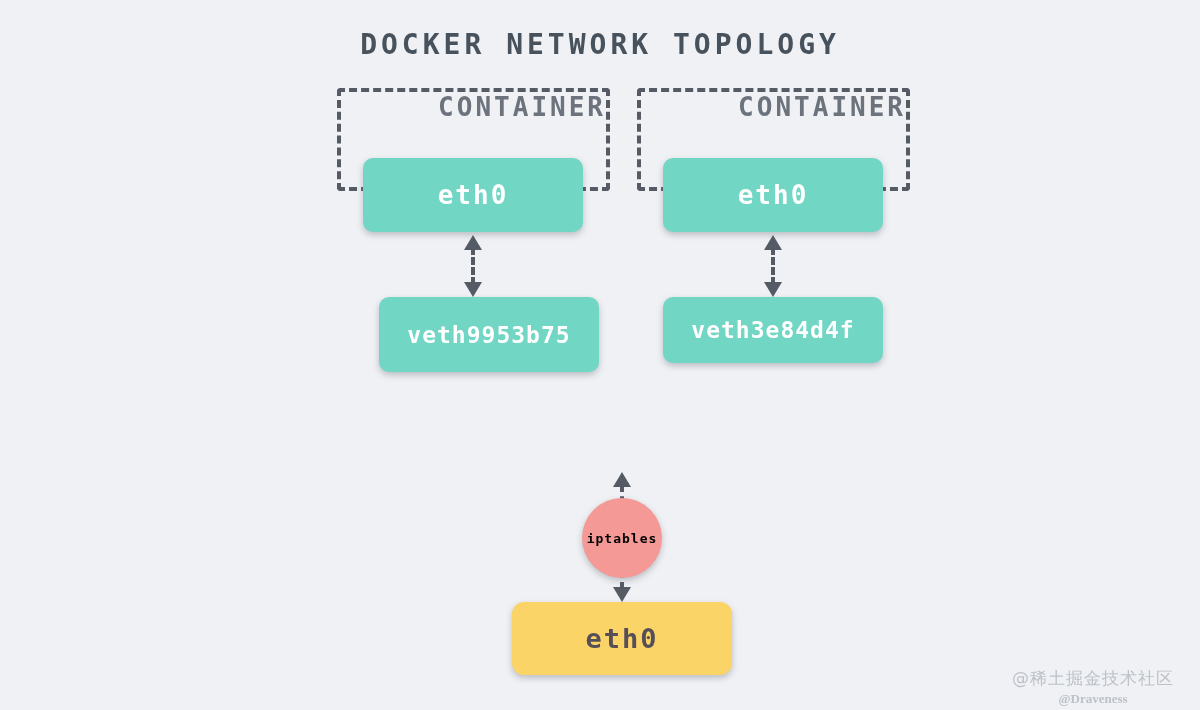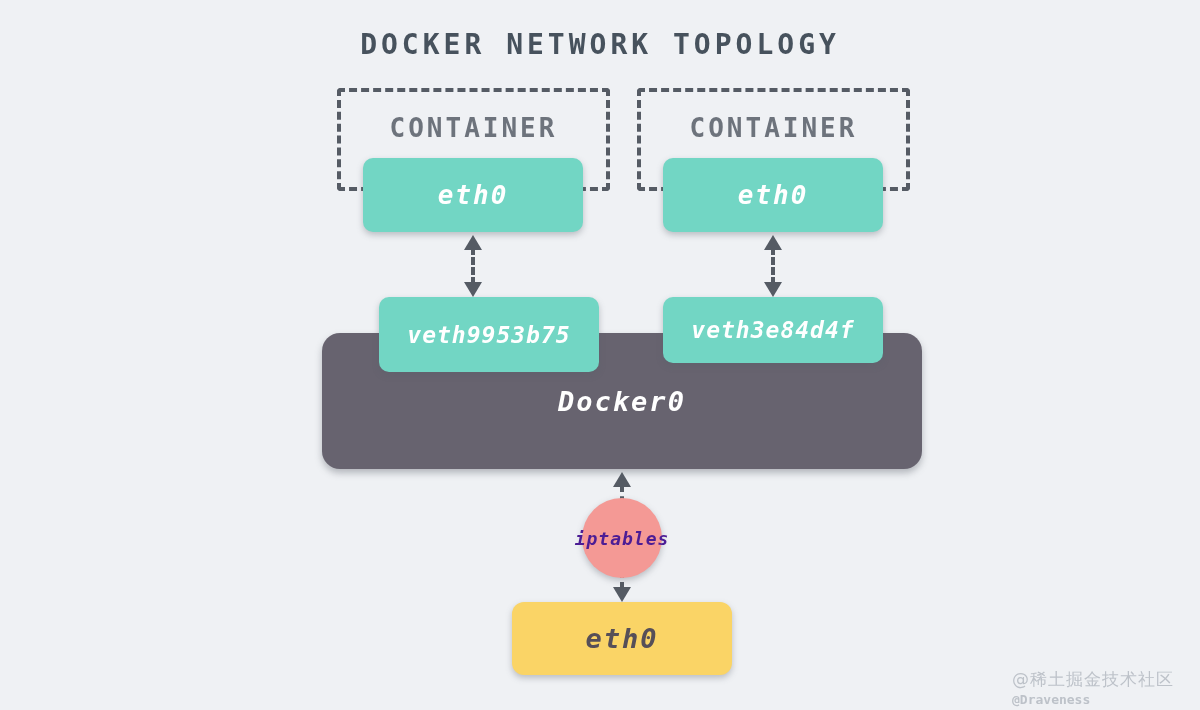--- a/index.html
+++ b/index.html
@@ -30,38 +30,36 @@
   }
   .container-box {
     position: absolute;
     width: 265px;
     height: 95px;
     border: 4px dashed #555b64;
     border-radius: 4px;
     box-sizing: content-box;
   }
   .container-box .container-label {
-    margin-top: 21px;
-    text-align: center;
+    text-align: right;
     font-size: 26px;
     font-weight: bold;
     letter-spacing: 3px;
     color: #6d737c;
   }
   .c1 { left: 337px; top: 88px; }
   .c2 { left: 637px; top: 88px; }
 
   .node {
     position: absolute;
     display: flex;
     align-items: center;
     justify-content: center;
     font-weight: bold;
     letter-spacing: 2px;
-    font-style: italic;
   }
   .teal {
     background: #72d6c4;
     color: #ffffff;
     border-radius: 10px;
     box-shadow: 0 3px 6px rgba(90,95,105,0.35);
   }
   .eth-c1 { left: 363px; top: 158px; width: 220px; height: 74px; font-size: 26px; }
   .eth-c2 { left: 663px; top: 158px; width: 220px; height: 74px; font-size: 26px; }
   .veth1  { left: 363px; top: 297px; width: 220px; height: 75px; font-size: 23px; letter-spacing: 1px; z-index: 3; margin-left: 16px; }
@@ -75,24 +73,24 @@
     border-radius: 18px;
     box-shadow: 0 4px 7px rgba(90,95,105,0.4);
     font-size: 27px;
     z-index: 2;
   }
 
   .nat-circle {
     left: 582px; top: 498px;
     width: 80px; height: 80px;
     background: #f49995;
-    color: #4c1d95;
+    color: #000000;
     border-radius: 50%;
     box-shadow: 0 3px 6px rgba(90,95,105,0.35);
-    font-size: 18px;
+    font-size: 13px;
     letter-spacing: 1px;
     z-index: 3;
   }
 
   .host-eth {
     left: 512px; top: 602px;
     width: 220px; height: 73px;
     background: #fad466;
     color: #564f58;
     border-radius: 12px;
@@ -133,32 +131,33 @@
     border-top: 15px solid #555b64;
   }
   .va1 { left: 462px; top: 235px; height: 62px; }
   .va2 { left: 762px; top: 235px; height: 62px; }
   .va-main { left: 611px; top: 472px; height: 130px; }
 
   .watermark {
     position: absolute;
     right: 26px;
     bottom: 3px;
-    text-align: left;
+    text-align: center;
     color: #bdc2c9;
   }
   .watermark .wm-community {
     font-size: 17px;
     letter-spacing: 1px;
     font-family: "DejaVu Sans", "Liberation Sans", sans-serif;
   }
   .watermark .wm-author {
     font-size: 13px;
     font-weight: bold;
     margin-top: 1px;
+    font-family: Liberation Serif, serif;
   }
 </style>
 </head>
 <body>
 
 <div class="stage">
 
   <h1 class="title">DOCKER NETWORK TOPOLOGY</h1>
 
   <div class="container-box c1">
@@ -176,21 +175,20 @@
     <div class="ah-up"></div>
     <div class="dash-line"></div>
     <div class="ah-down"></div>
   </div>
   <div class="varrow va2">
     <div class="ah-up"></div>
     <div class="dash-line"></div>
     <div class="ah-down"></div>
   </div>
 
-  <div class="node bridge">Docker0</div>
 
   <div class="node teal veth1">veth9953b75</div>
   <div class="node teal veth2">veth3e84d4f</div>
 
   <div class="varrow va-main">
     <div class="ah-up"></div>
     <div class="dash-line"></div>
     <div class="ah-down"></div>
   </div>
 

